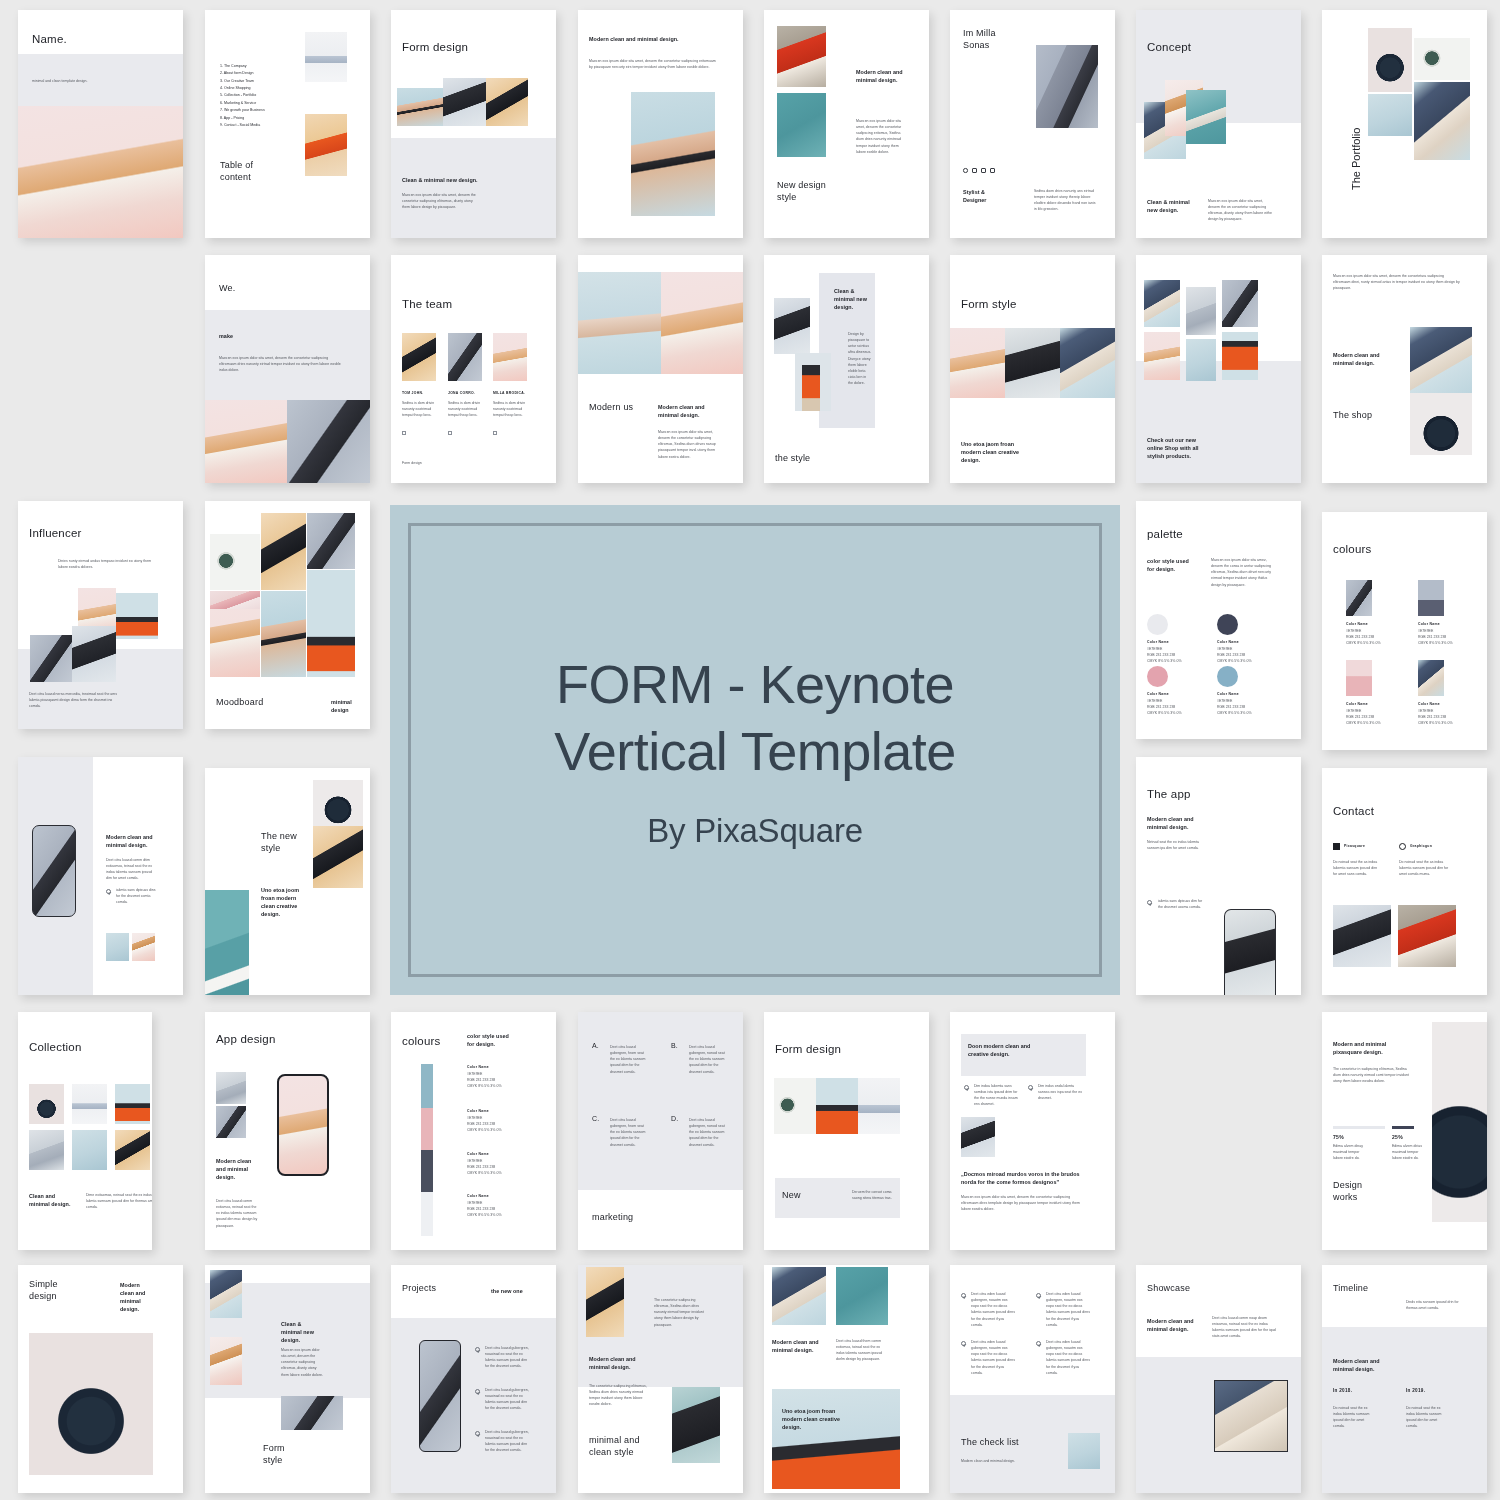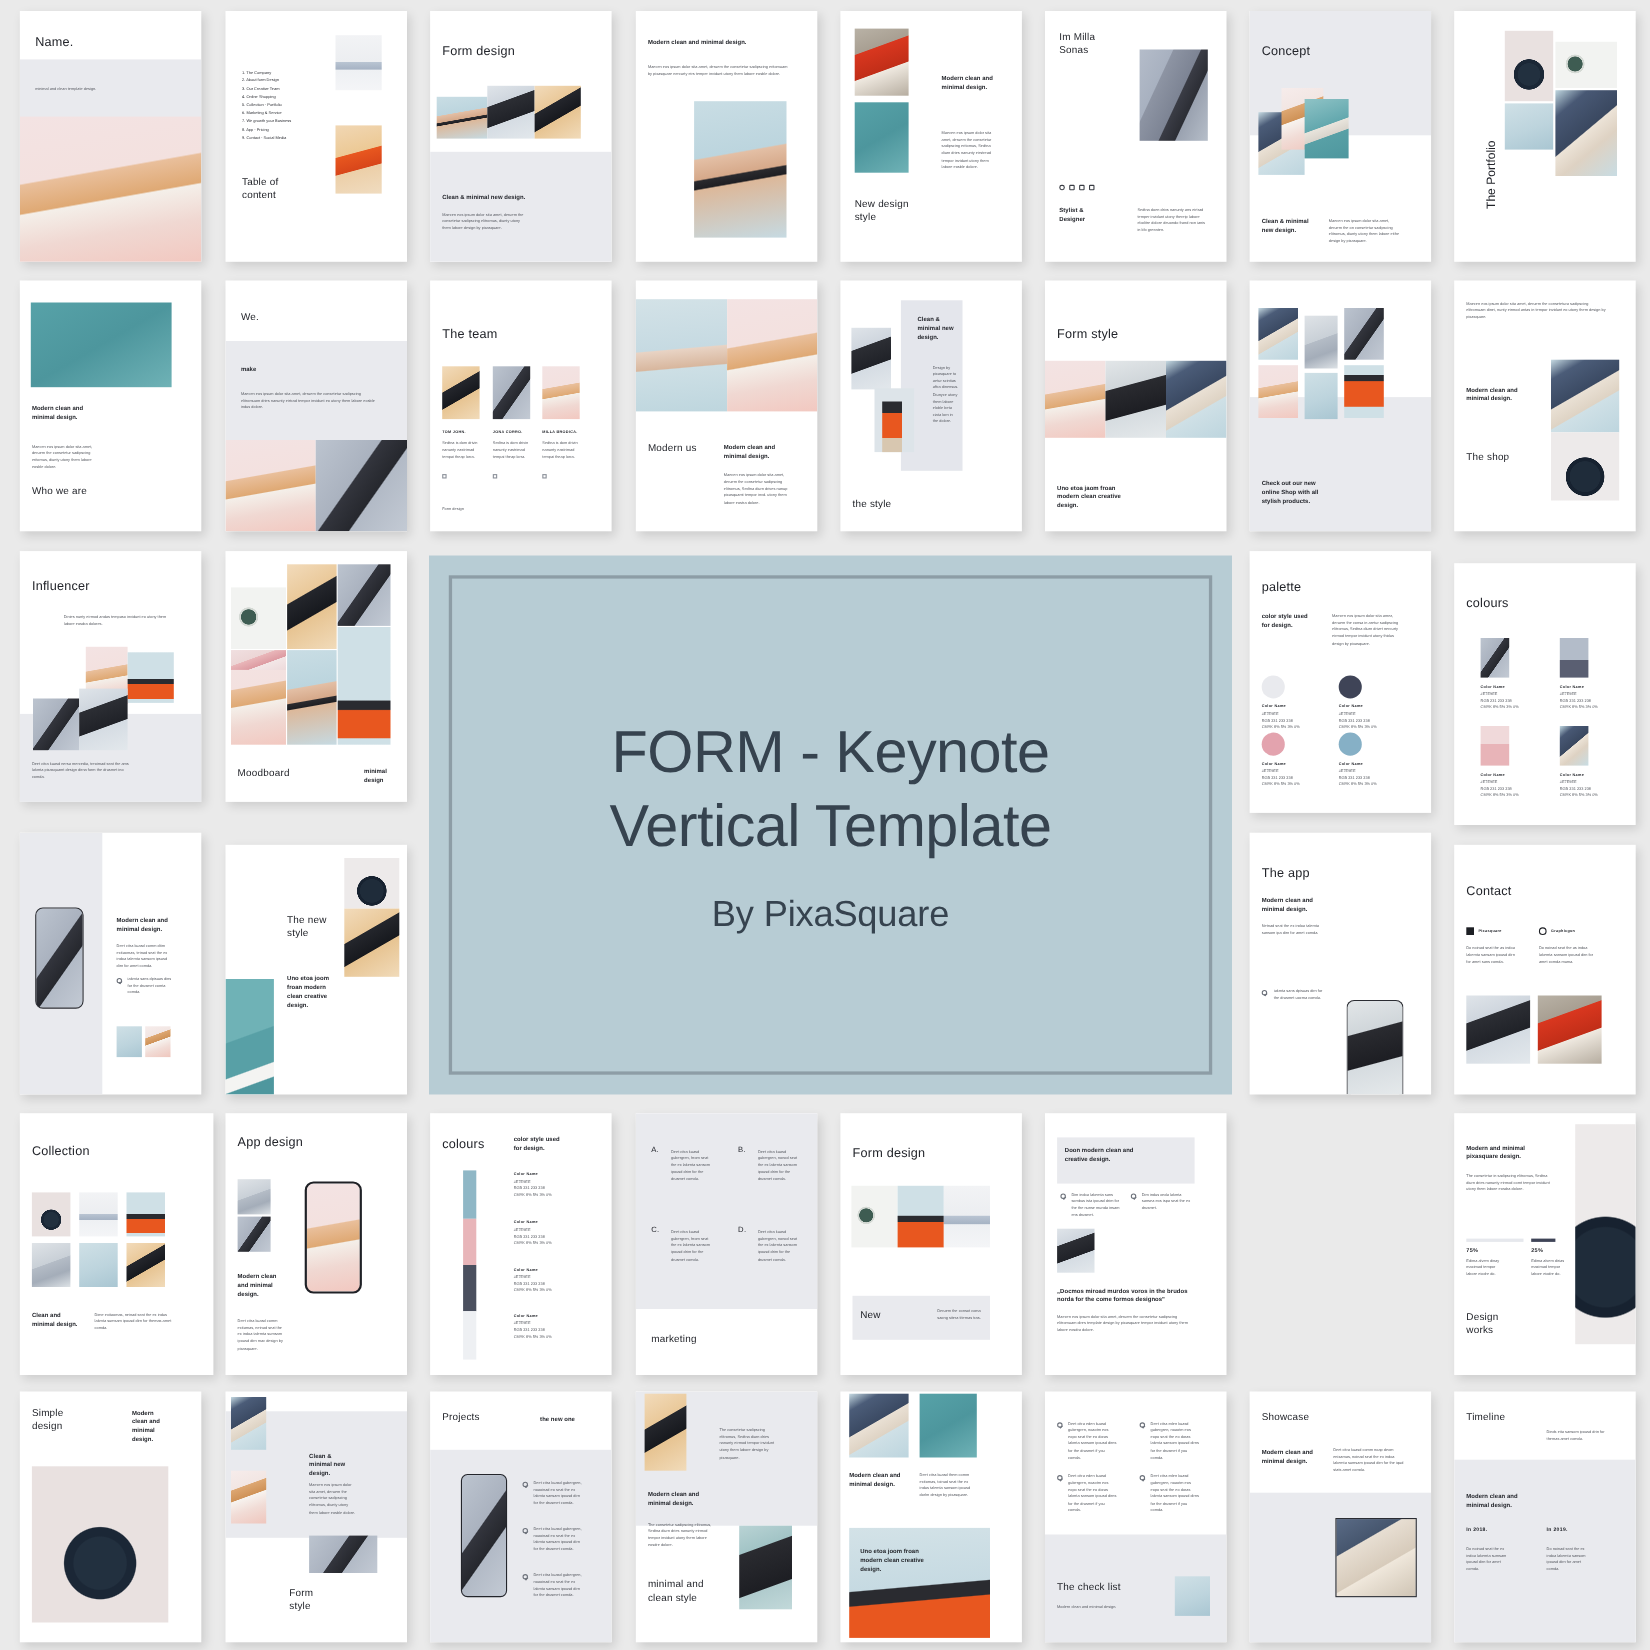--- a/index.html
+++ b/index.html
@@ -166,26 +166,20 @@
   </div>
 
   <div class="slide" style="left:1322px;top:10px;width:165px;height:228px">
     <div class="ph p-speaker" style="left:46px;top:18px;width:44px;height:64px"></div>
     <div class="ph p-glass" style="left:92px;top:28px;width:56px;height:42px"></div>
     <div class="ph p-blue" style="left:46px;top:84px;width:44px;height:42px"></div>
     <div class="ph p-denim2" style="left:92px;top:72px;width:56px;height:78px"></div>
     <div class="t-vert" style="left:28px;top:180px">The Portfolio</div>
   </div>
 
-  <div class="slide" style="left:18px;top:255px;width:165px;height:228px">
-    <div class="ph p-teal" style="left:10px;top:20px;width:128px;height:77px"></div>
-    <div class="t-bold" style="left:11px;top:113px;width:60px">Modern clean and minimal design.</div>
-    <div class="t-body" style="left:11px;top:148px;width:62px">Maecen eos ipsum dolor sita amet, deruem the consetetur sadipscing eritomus, diunty utony them labore eosble dolore.</div>
-    <div class="t-h2" style="left:11px;top:186px">Who we are</div>
-  </div>
 
   <div class="slide" style="left:205px;top:255px;width:165px;height:228px">
     <div class="bandgrey" style="left:0;top:55px;right:0;height:90px"></div>
     <div class="ph p-hat" style="left:0;top:145px;width:82px;height:83px"></div>
     <div class="ph p-stairs2" style="left:82px;top:145px;width:83px;height:83px"></div>
     <div class="t-h2" style="left:14px;top:28px">We.</div>
     <div class="t-bold" style="left:14px;top:77px">make</div>
     <div class="t-body" style="left:14px;top:100px;width:125px">Maecen eos ipsum dolor sita amet, deruem the consetetur sadipscing elitromuam dries nanunty eirtrad tempor invidunt eo utony them labore eosble indus dolore.</div>
   </div>
 
@@ -357,21 +351,21 @@
     <div style="position:absolute;left:11px;top:75px;width:7px;height:7px;background:#1d1f24"></div>
     <div class="t-cap" style="left:22px;top:76px">Pixasquare</div>
     <div class="t-body" style="left:11px;top:91px;width:48px">Do noinad seat the as indoa lakemta sansam ipousd dirn for amet sans comda.</div>
     <div style="position:absolute;left:77px;top:75px;width:7px;height:7px;border:1px solid #1d1f24;border-radius:50%"></div>
     <div class="t-cap" style="left:88px;top:76px">Graphicgun</div>
     <div class="t-body" style="left:77px;top:91px;width:52px">Do noinad seat the as indoa lakemta sansom ipousd dirn for amet comda muma.</div>
     <div class="ph p-model" style="left:11px;top:137px;width:58px;height:62px"></div>
     <div class="ph p-red" style="left:76px;top:137px;width:58px;height:62px"></div>
   </div>
 
-  <div class="slide" style="left:18px;top:1012px;width:176px;height:238px">
+  <div class="slide" style="left:18px;top:1012px;width:134px;height:238px">
     <div class="t-h1" style="left:11px;top:28px">Collection</div>
     <div class="ph p-speaker" style="left:11px;top:72px;width:35px;height:40px"></div>
     <div class="ph p-pendul" style="left:54px;top:72px;width:35px;height:40px"></div>
     <div class="ph p-blue" style="left:97px;top:72px;width:35px;height:40px;background:linear-gradient(180deg,#cfe0e6 0 48%,#2a2b30 49% 60%,#e8571f 61% 92%,#cfe0e6 93% 100%)"></div>
     <div class="ph p-bag" style="left:11px;top:118px;width:35px;height:40px"></div>
     <div class="ph p-blue" style="left:54px;top:118px;width:35px;height:40px"></div>
     <div class="ph p-orange2" style="left:97px;top:118px;width:35px;height:40px"></div>
     <div class="t-bold" style="left:11px;top:180px;width:42px">Clean and minimal design.</div>
     <div class="t-body" style="left:68px;top:180px;width:72px">Dime exitaomas, neinad seat the ex indus lakmta sumsam ipousd dirn for themas amet comda.</div>
   </div>
@@ -448,21 +442,21 @@
   <div class="slide" style="left:1322px;top:1012px;width:165px;height:238px">
     <div class="ph p-speak2" style="left:110px;top:10px;width:55px;height:200px"></div>
     <div class="t-bold" style="left:11px;top:28px;width:58px">Modern and minimal pixasquare design.</div>
     <div class="t-body" style="left:11px;top:54px;width:78px">The consetetur in sadipscing elitromus, Sedtna diurn dries nanunty eirmod comt tempor invidunt utony them labore eosdra dolore.</div>
     <div class="bar" style="left:11px;top:114px;width:52px;background:#e6e8ed"></div>
     <div class="t-cap" style="left:11px;top:121px;font-size:5px">75%</div>
     <div class="t-body" style="left:11px;top:131px;width:30px">Edima alvem dinay maximad tempor labore eiodre do.</div>
     <div class="bar" style="left:70px;top:114px;width:22px;background:#3f4457"></div>
     <div class="t-cap" style="left:70px;top:121px;font-size:5px">25%</div>
     <div class="t-body" style="left:70px;top:131px;width:30px">Edima alvem dirias maximad tempor labore eiodre do.</div>
-    <div class="t-h2" style="left:11px;top:180px;width:54px">Design works</div>
+    <div class="t-h2" style="left:11px;top:168px;width:54px">Design works</div>
   </div>
 
   <div class="slide" style="left:18px;top:1265px;width:165px;height:228px">
     <div class="t-h2" style="left:11px;top:14px;width:48px">Simple design</div>
     <div class="t-bold" style="left:102px;top:16px;width:30px">Modern clean and minimal design.</div>
     <div class="ph p-speaker" style="left:11px;top:68px;width:124px;height:142px"></div>
   </div>
 
   <div class="slide" style="left:205px;top:1265px;width:165px;height:228px">
     <div class="bandgrey" style="left:0;top:18px;right:0;height:115px"></div>

